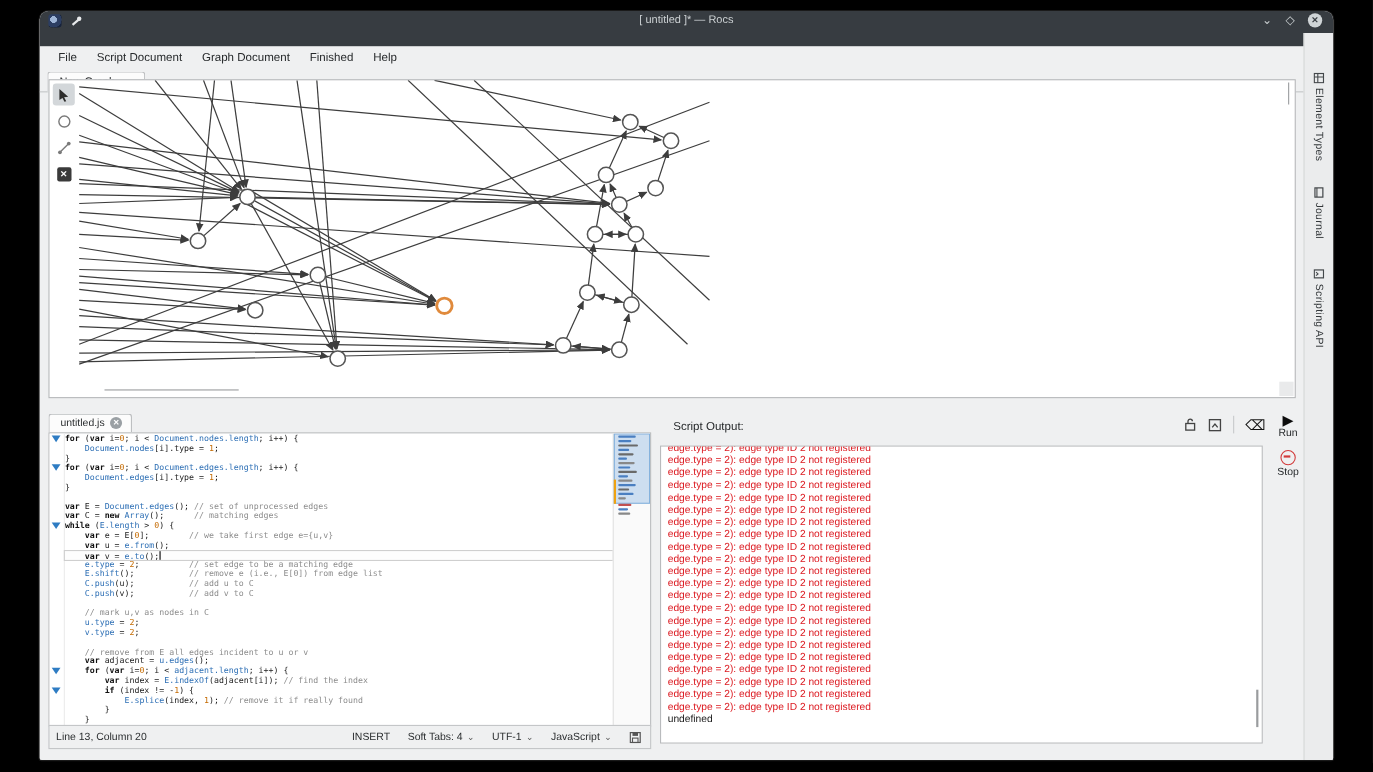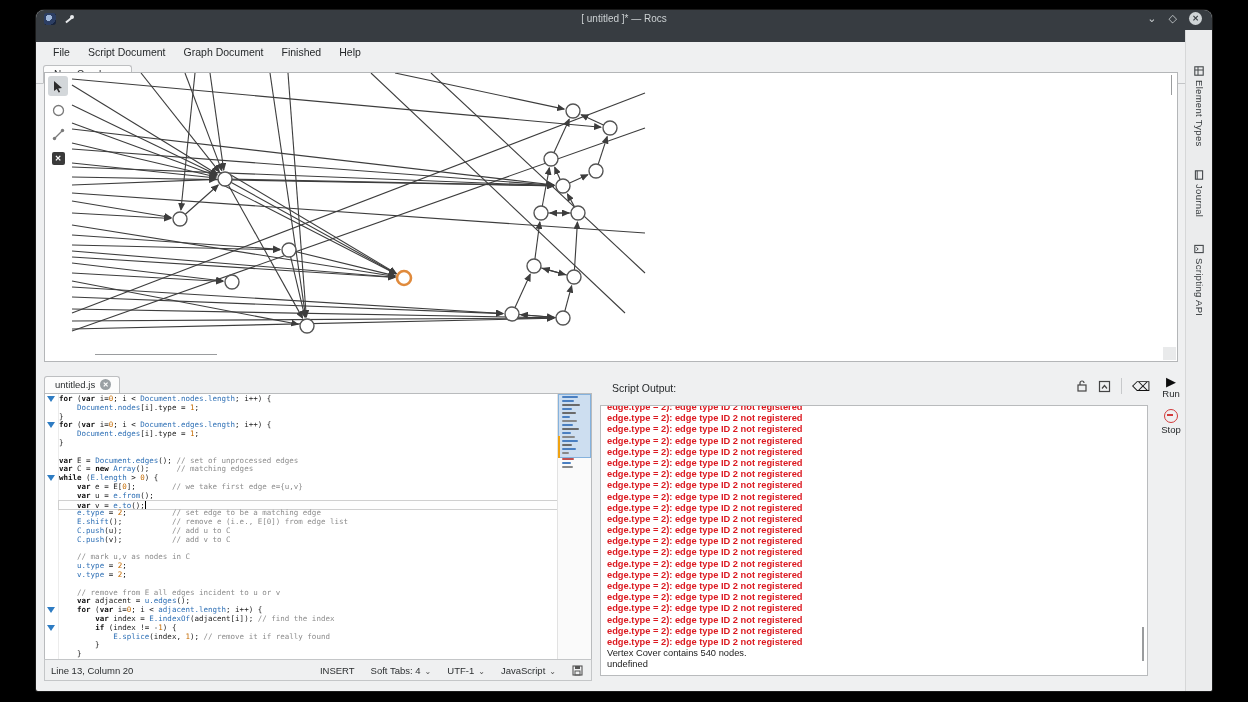--- a/index.html
+++ b/index.html
@@ -64,21 +64,21 @@
   .status-right{margin-left:auto;display:flex;align-items:center;gap:16px;margin-right:8px;}
   .chev{font-size:8px;color:#555;margin-left:4px;}
   
   .out-header{position:absolute;left:576px;top:10px;font-size:10.5px;color:#26292b;}
   .out-icons{position:absolute;left:1040px;top:6px;display:flex;align-items:center;gap:10px;}
   .out-sep{width:1px;height:16px;background:#c7c9cb;}
   .clear-icon{font-size:13px;color:#111;}
   .out-box{position:absolute;left:564px;top:33px;width:548px;height:271px;background:#fff;border:1px solid #b9bbbd;overflow:hidden;
     font-size:9.3px;line-height:11.2px;color:#1b1b1b;padding:1px 6px;box-sizing:border-box;}
   .out-line{height:11.2px;white-space:nowrap;}
-  .out-err{color:#dc1a21;font-weight:bold;}
+  .out-err{color:#dc1a21;font-weight:normal;}
   .out-italic{font-style:italic;}
   .out-thumb{position:absolute;right:3px;bottom:14px;width:2px;height:34px;background:#9a9c9e;}
   
   .runcol{position:absolute;left:1118px;top:4px;width:34px;text-align:center;font-size:9.5px;color:#26292b;}
   .play{font-size:13px;color:#0c0c0c;line-height:12px;}
   .stopicon{width:12px;height:12px;margin:10px auto 1px;border:1.6px solid #d23b3b;border-radius:50%;position:relative;}
   .stopicon::after{content:"";position:absolute;left:2px;top:4.3px;width:6px;height:1.6px;background:#d23b3b;}
   
   .dock{position:absolute;right:0;top:20px;bottom:0;width:26px;background:#ebeced;border-left:1px solid #d6d7d8;}
   .dock-tab{position:absolute;left:0;width:26px;display:flex;flex-direction:column;align-items:center;gap:4px;
@@ -322,21 +322,20 @@
         <div class="out-line out-err">edge.type = 2): edge type ID 2 not registered</div>
         <div class="out-line out-err">edge.type = 2): edge type ID 2 not registered</div>
         <div class="out-line out-err">edge.type = 2): edge type ID 2 not registered</div>
         <div class="out-line out-err">edge.type = 2): edge type ID 2 not registered</div>
         <div class="out-line out-err">edge.type = 2): edge type ID 2 not registered</div>
         <div class="out-line out-err">edge.type = 2): edge type ID 2 not registered</div>
         <div class="out-line out-err">edge.type = 2): edge type ID 2 not registered</div>
         <div class="out-line out-err">edge.type = 2): edge type ID 2 not registered</div>
         <div class="out-line out-err">edge.type = 2): edge type ID 2 not registered</div>
         <div class="out-line out-err">edge.type = 2): edge type ID 2 not registered</div>
-        <div class="out-line">Vertex Cover contains 540 nodes.</div>
         <div class="out-line">undefined</div>
       </div>
 
     <div class="runcol">
       <div>
         <div class="play">▶</div>
         <div>Run</div>
       </div>
       <div>
         <div class="stopicon"></div>

